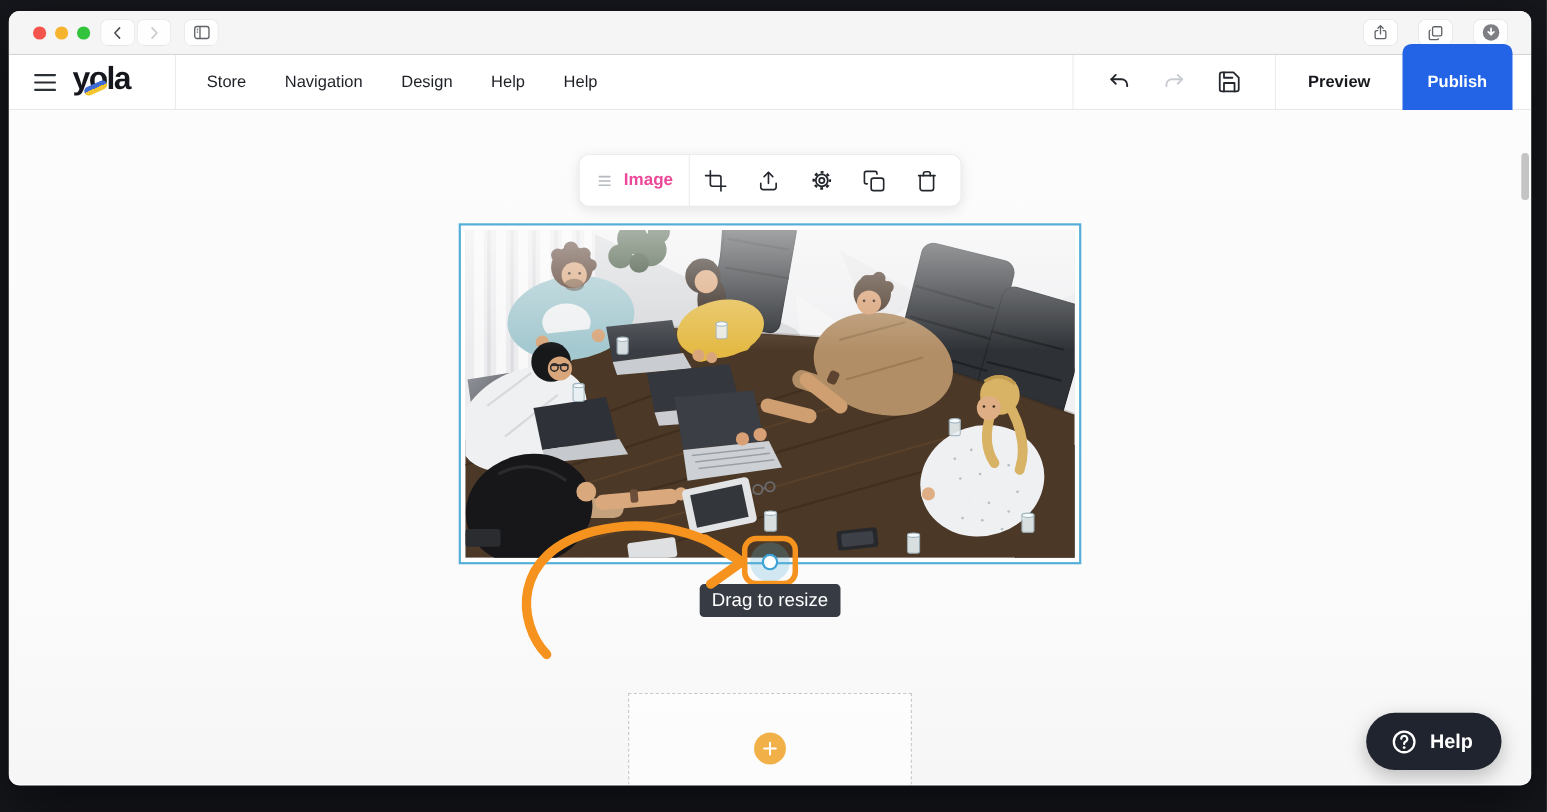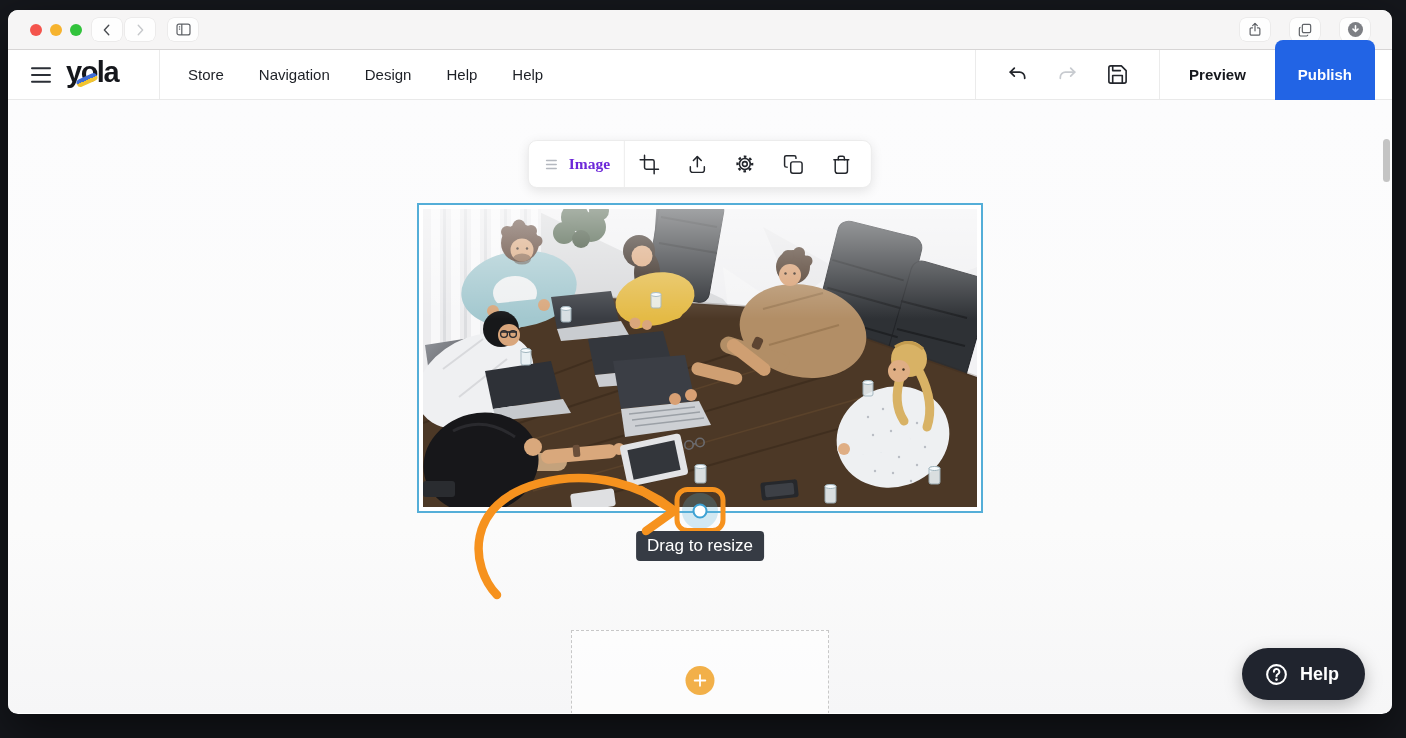--- a/index.html
+++ b/index.html
@@ -42,21 +42,21 @@
   .publish { margin-right:17px; background:#2264e5; color:#fff; font-size:15px; font-weight:700;
              padding:26px 23px; border-radius:8px; border:none; }
 
   
   .canvas { position:relative; height:613px; background:linear-gradient(180deg,#fcfcfd 0%,#fbfbfb 70%,#f6f6f7 100%); overflow:hidden; }
 
   .img-toolbar { position:absolute; left:50%; top:40px; transform:translateX(-50%); height:48px;
                  background:#fff; border:1px solid #ececec; border-radius:9px; box-shadow:0 3px 12px rgba(0,0,0,.10);
                  display:flex; align-items:center; padding:0 6px; z-index:5; }
   .tb-left { display:flex; align-items:center; gap:10px; padding:0 14px 0 10px; }
-  .tb-label { font-size:15.5px; font-weight:700; color:#6d28d9;font-family:Liberation Serif, serif; }
+  .tb-label { font-size:15.5px; font-weight:700; color:#ec4899; }
   .tb-div { width:1px; height:47px; background:#ececec; }
   .tb-btn { width:48px; height:46px; display:flex; align-items:center; justify-content:center; }
 
   .widget { position:absolute; left:50%; top:103px; transform:translateX(-50%); width:566px; height:310px;
             background:#fff; border:2px solid #54aed8; padding:4px; z-index:1; }
   .widget .photo { width:100%; height:100%; display:block; }
 
   .halo { position:absolute; left:50%; top:100%; width:36px; height:36px; transform:translate(-50%,-50%);
           background:rgba(84,174,216,.25); border-radius:50%; z-index:3; }
   .handle { position:absolute; left:50%; top:100%; width:15px; height:15px; transform:translate(-50%,-50%);

